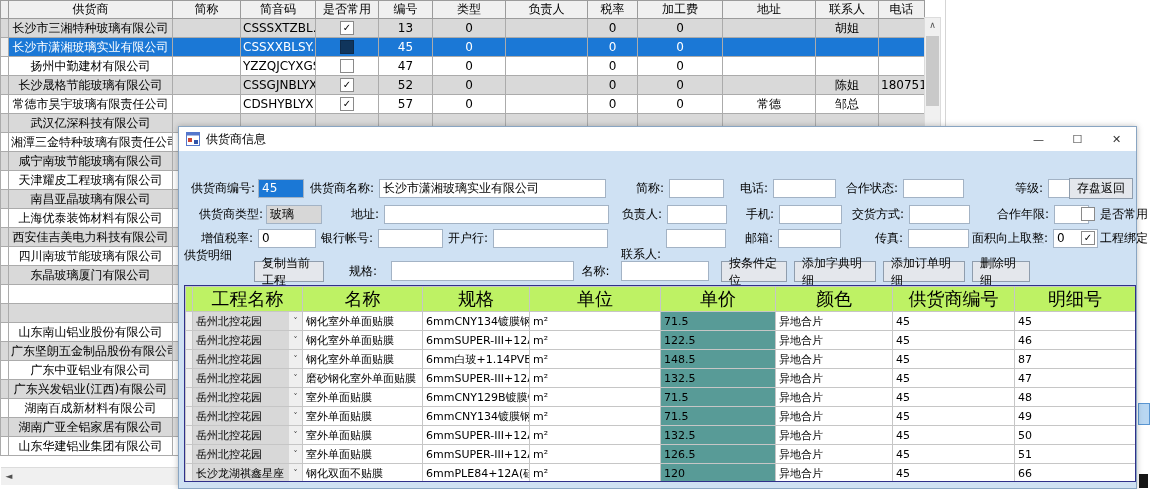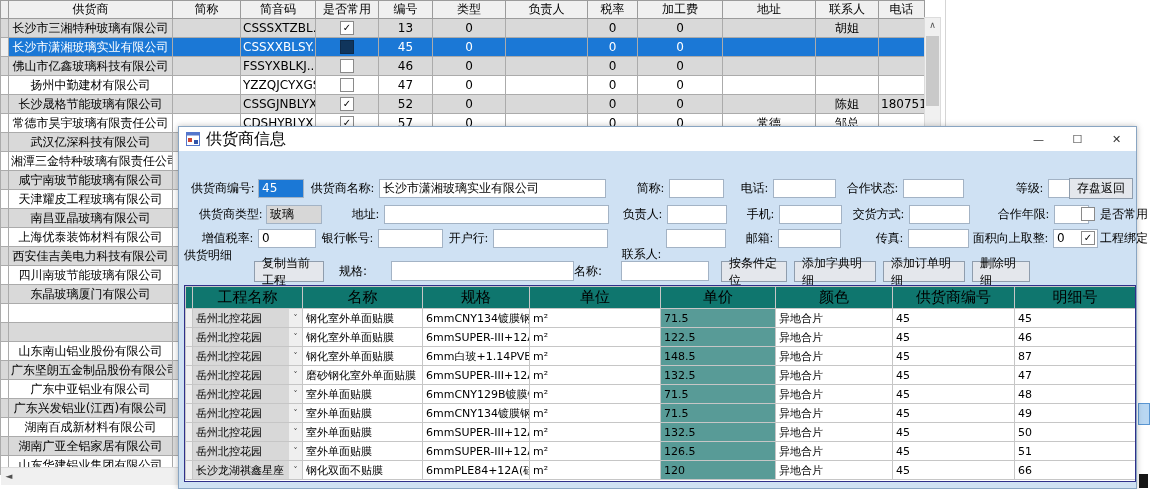--- a/index.html
+++ b/index.html
@@ -31,51 +31,51 @@
   .hscroll{position:absolute;left:1px;top:467px;width:923px;height:17px;background:#f0f0f0;
            border-top:1px solid #dcdcdc;z-index:2;}
   .hleft{width:16px;height:100%;line-height:16px;text-align:center;font-size:9px;color:#505050;}
   .panel-line{position:absolute;left:945px;top:0;width:1px;height:489px;background:#d5d5d5;}
 
   
   .dialog{position:absolute;left:178px;top:126px;width:959px;height:363px;background:#cfe1f3;
           border:1px solid #89a5c2;box-sizing:border-box;z-index:5;box-shadow:0 0 6px rgba(0,0,0,.25);}
   .titlebar{height:24px;background:#ffffff;display:flex;align-items:center;padding-left:7px;}
   .title-icon{width:14px;height:14px;flex:none;}
-  .title-text{margin-left:6px;font-size:16px;white-space:nowrap;}
+  .title-text{margin-left:6px;font-size:12px;white-space:nowrap;}
   .win-btns{margin-left:auto;display:flex;height:100%;}
   .win-btn{width:39px;height:100%;display:flex;align-items:center;justify-content:center;
            font-size:11px;color:#333;}
   .dbody{position:relative;width:100%;height:339px;}
 
   .frow{position:absolute;left:12px;height:20px;display:flex;align-items:center;white-space:nowrap;}
   #frow1{top:27px;} #frow2{top:53px;} #frow3{top:77px;}
-  .flabel{display:inline-block;flex:none;text-align:right;padding-right:5px;overflow:hidden;font-family:Liberation Serif, serif;}
+  .flabel{display:inline-block;flex:none;text-align:right;padding-right:5px;overflow:hidden;}
   .tb{height:19px;background:#fff;border:1px solid #a3b3c5;box-sizing:border-box;flex:none;
       display:flex;align-items:center;padding:0 3px;overflow:hidden;white-space:nowrap;}
   .tb.sel{background:#1b78d6;color:#fff;}
   .tb.ro{background:#d7d7d7;}
   .carrow{margin-left:auto;color:#3f6fb5;font-size:9px;}
   .btn{height:21px;background:#e4e7ec;border:1px solid #8f9dad;box-sizing:border-box;
        display:inline-flex;align-items:center;justify-content:center;padding:0 7px;font-size:12px;}
   .cbx-wrap{display:flex;align-items:center;gap:5px;}
   .cbx-label{white-space:nowrap;}
 
   .section-label{position:absolute;left:5px;top:96px;font-size:12px;}
   .toolbar{position:absolute;left:0;top:110px;width:100%;height:22px;}
   .toolbar .titem{position:absolute;top:0;}
-  .toolbar .tlabel{text-align:left;line-height:21px;}
+  .toolbar .tlabel{text-align:center;line-height:21px;}
   .toolbar .tb{position:absolute;top:0;}
 
   
   .dgrid{position:absolute;left:5px;top:134px;width:952px;height:197px;background:#fff;
          border:1px solid #30308a;box-sizing:border-box;overflow:hidden;}
   .dgrid table{width:950px;}
-  .dgrid th{height:21px;font-weight:400;border:1px solid #c6c6c6;background:#0f766e;
-            font-size:15px;padding:0 2px;white-space:nowrap;overflow:hidden;}
+  .dgrid th{height:21px;font-weight:400;border:1px solid #c6c6c6;background:#bef264;
+            font-size:18px;padding:0 2px;white-space:nowrap;overflow:hidden;}
   .dgrid td{height:18px;border:1px solid #c6c6c6;padding:0 3px;font-size:11px;
             white-space:nowrap;overflow:hidden;background:#fff;}
   .dgrid td.gut{background:#f0f0f0;padding:0;}
   .dgrid td.price{background:#589b97;}
   .dgrid td.pcell{padding:0;}
   .pcombo{display:flex;height:100%;align-items:stretch;}
   .pfill{flex:1;background:#d8d8d8;display:flex;align-items:center;padding-left:3px;overflow:hidden;}
   .parrow{width:13px;flex:none;display:flex;align-items:center;justify-content:center;
           color:#333;font-size:8px;background:#efefef;}
 
@@ -148,35 +148,20 @@
             <td><span class="cb dark"></span></td>
             <td>45</td>
             <td>0</td>
             <td></td>
             <td>0</td>
             <td>0</td>
             <td></td>
             <td></td>
             <td></td>
           </tr>
-          <tr class="gray">
-            <td class="gut"></td>
-            <td>佛山市亿鑫玻璃科技有限公司</td>
-            <td></td>
-            <td>FSSYXBLKJ..</td>
-            <td><span class="cb"></span></td>
-            <td>46</td>
-            <td>0</td>
-            <td></td>
-            <td>0</td>
-            <td>0</td>
-            <td></td>
-            <td></td>
-            <td></td>
-          </tr>
           <tr class="white">
             <td class="gut"></td>
             <td>扬州中勤建材有限公司</td>
             <td></td>
             <td>YZZQJCYXGS</td>
             <td><span class="cb"></span></td>
             <td>47</td>
             <td>0</td>
             <td></td>
             <td>0</td>

